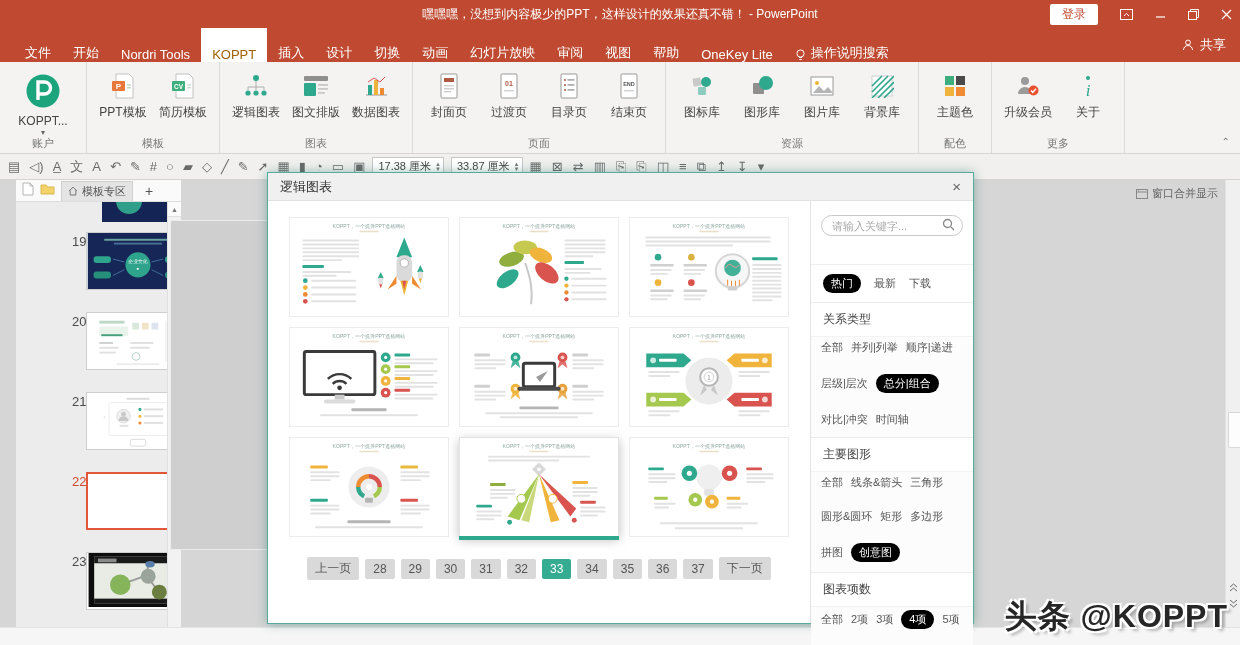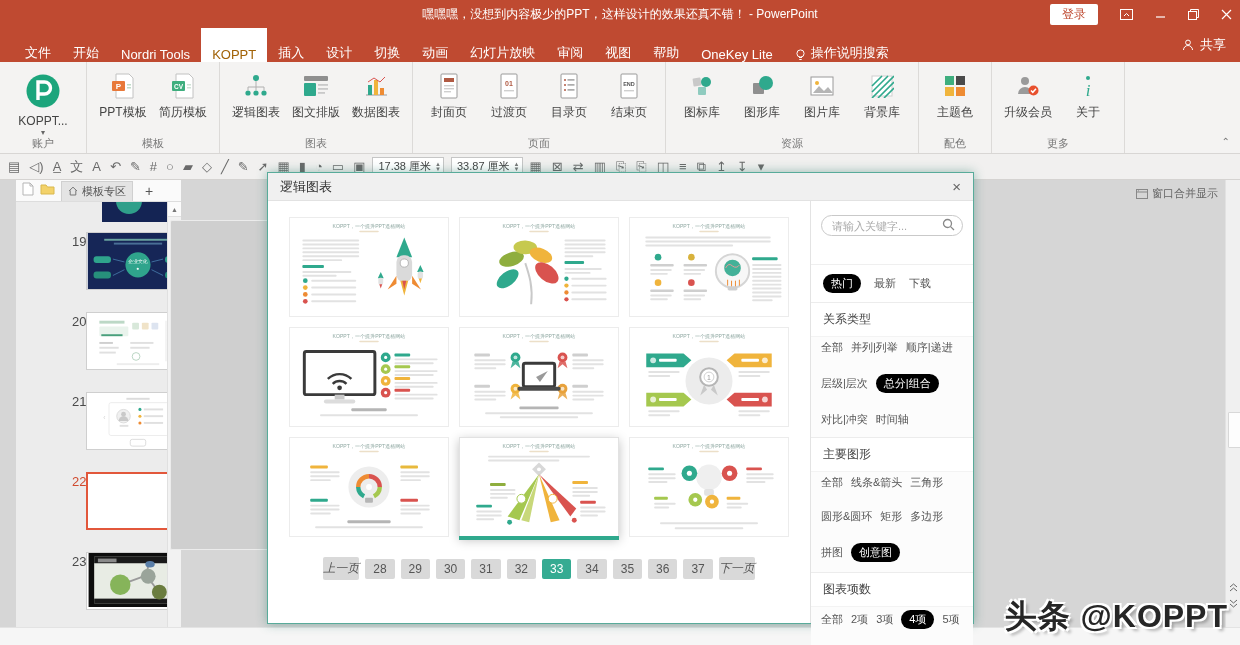--- a/index.html
+++ b/index.html
@@ -75,21 +75,21 @@
   .dhead { height:28px; background:#f0f0f0; border-bottom:1px solid #e2e2e2; display:flex; align-items:center; padding:0 12px; font-size:13px; color:#333; }
   .dclose { margin-left:auto; font-size:15px; color:#666; cursor:default; }
   .dbody { position:absolute; top:28px; left:0; right:0; bottom:0; }
   .dgrid { position:absolute; left:0; top:0; right:163px; bottom:0; padding-top:16px; display:flex; flex-direction:column; align-items:center; }
   .rows { display:grid; grid-template-columns:repeat(3,160px); gap:10px; }
   .thumb { width:160px; height:100px; background:#fff; border:1px solid #ececec; position:relative; }
   .thumb.sel { box-shadow:0 3px 10px rgba(0,0,0,.25); border-color:#e2e2e2; }
   .thumb.sel::after { content:''; position:absolute; left:-1px; right:-1px; bottom:-4px; height:4px; background:#2fa98d; }
   .pager { margin-top:20px; display:flex; gap:6px; align-items:center; }
   .pbtn { background:#d9d9d9; color:#555; font-size:12px; padding:3px 8px; border-radius:2px; }
-  .pbtn.nav { padding:3px 0;font-style:italic; }
+  .pbtn.nav { padding:3px 8px; }
   .pbtn.act { background:#35ab92; color:#fff;text-align:right; }
 
   
   .dside { position:absolute; right:0; top:0; width:163px; bottom:0; border-left:1px solid #e3e3e3; background:#fff; font-size:11px; color:#555; }
   .searchwrap { margin:14px 10px 28px 10px; position:relative; }
   .searchwrap input { width:100%; height:21px; border:1px solid #c9c9c9; border-radius:11px; padding:0 24px 0 10px; font-size:11px; color:#555; outline:none; background:#fff; }
   .searchwrap input::placeholder { color:#aaa; }
   .mag { position:absolute; right:8px; top:3px; }
   .sortrow { display:flex; align-items:center; gap:13px; padding:9px 12px; border-top:1px solid #efefef; }
   .sec-title { padding:8px 12px; border-top:1px solid #ececec; color:#444; font-size:12px; background:#fff; }

